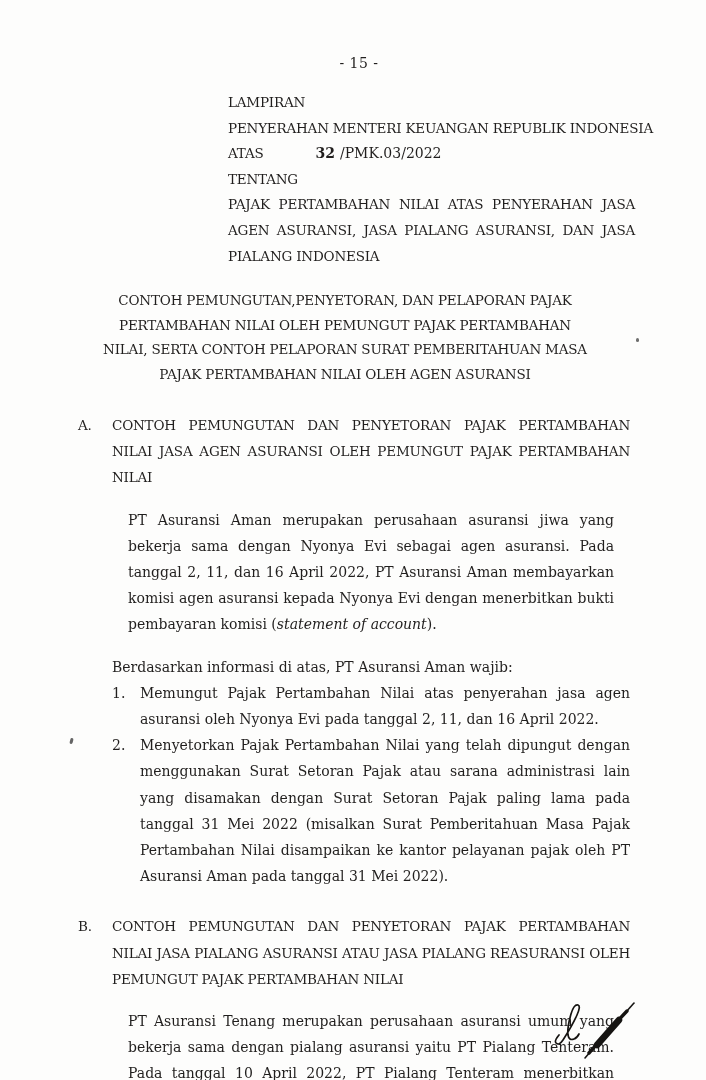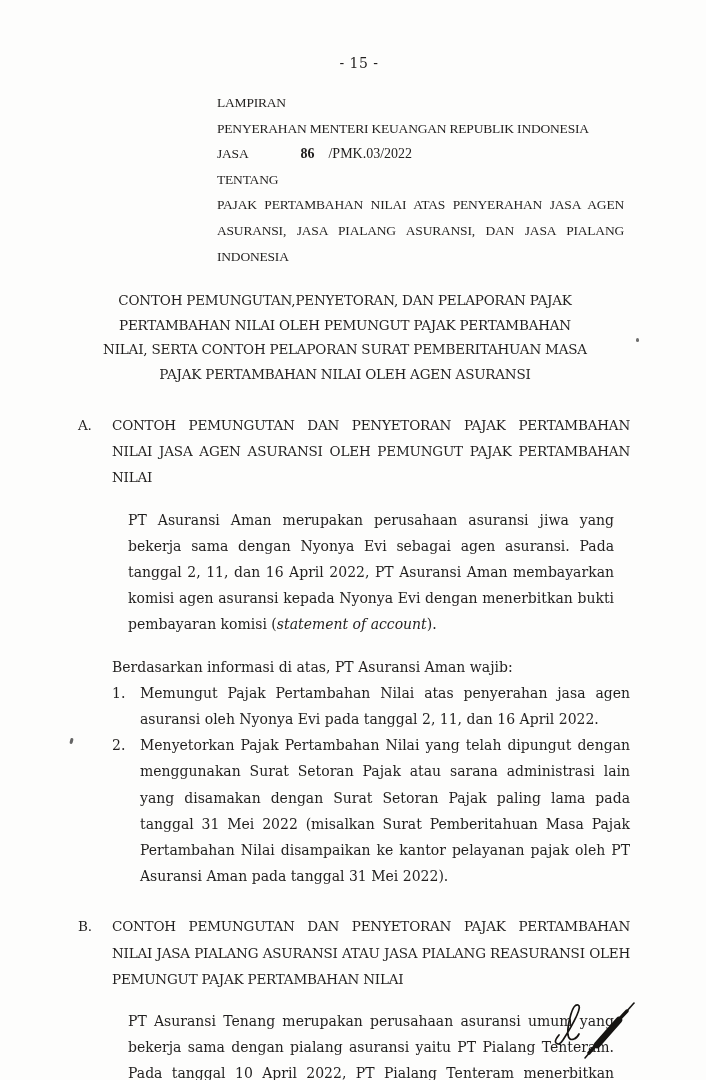--- a/index.html
+++ b/index.html
@@ -17,34 +17,33 @@
   .page-number {
     position: absolute;
     top: 55px; left: 0; right: 0;
     text-align: center;
     letter-spacing: 0.5px;
     margin-left: 12px;
   }
   .caps { font-size: 13.5px; letter-spacing: -0.2px; }
   .lampiran {
     position: absolute;
-    top: 90px; left: 217px;
+    top: 90px; left: 228px;
     width: 407px;
     line-height: 25.6px;
-    font-family: Liberation Serif, serif;
   }
   .nowrap { white-space: nowrap; }
   .just { text-align: justify; }
   .nomor-value {
     margin-left: 52px;
     font-weight: 700;
     font-size: 14px;
     letter-spacing: 0;
   }
-  .nomor-suffix { margin-left: 14px; }
+  .nomor-suffix { margin-left: 5px; }
   .heading {
     position: absolute;
     top: 288px; left: 0; right: 16px;
     margin: 0 auto;
     width: 492px;
     text-align: center;
     line-height: 24.6px;
   }
   .content {
     position: absolute;
@@ -76,21 +75,21 @@
 <body>
 
 <div class="page">
 
   <div class="page-number">- 15 -</div>
 
   <div class="lampiran">
     <div class="caps">LAMPIRAN</div>
     <div class="caps nowrap">PENYERAHAN MENTERI KEUANGAN REPUBLIK INDONESIA</div>
     <div class="nowrap">
-      <span class="caps">JASA</span><span class="nomor-value">86</span><span class="nomor-suffix">/PMK.03/2022</span>
+      <span class="caps">ATAS</span><span class="nomor-value">32</span><span class="nomor-suffix">/PMK.03/2022</span>
     </div>
     <div class="caps">TENTANG</div>
     <div class="caps just">PAJAK PERTAMBAHAN NILAI ATAS PENYERAHAN JASA AGEN ASURANSI, JASA PIALANG ASURANSI, DAN JASA PIALANG INDONESIA</div>
   </div>
 
   <div class="heading caps">CONTOH PEMUNGUTAN,PENYETORAN, DAN PELAPORAN PAJAK PERTAMBAHAN NILAI OLEH PEMUNGUT PAJAK PERTAMBAHAN NILAI, SERTA CONTOH PELAPORAN SURAT PEMBERITAHUAN MASA PAJAK PERTAMBAHAN NILAI OLEH AGEN ASURANSI</div>
 
   <div class="content">
 
     <div class="section">

